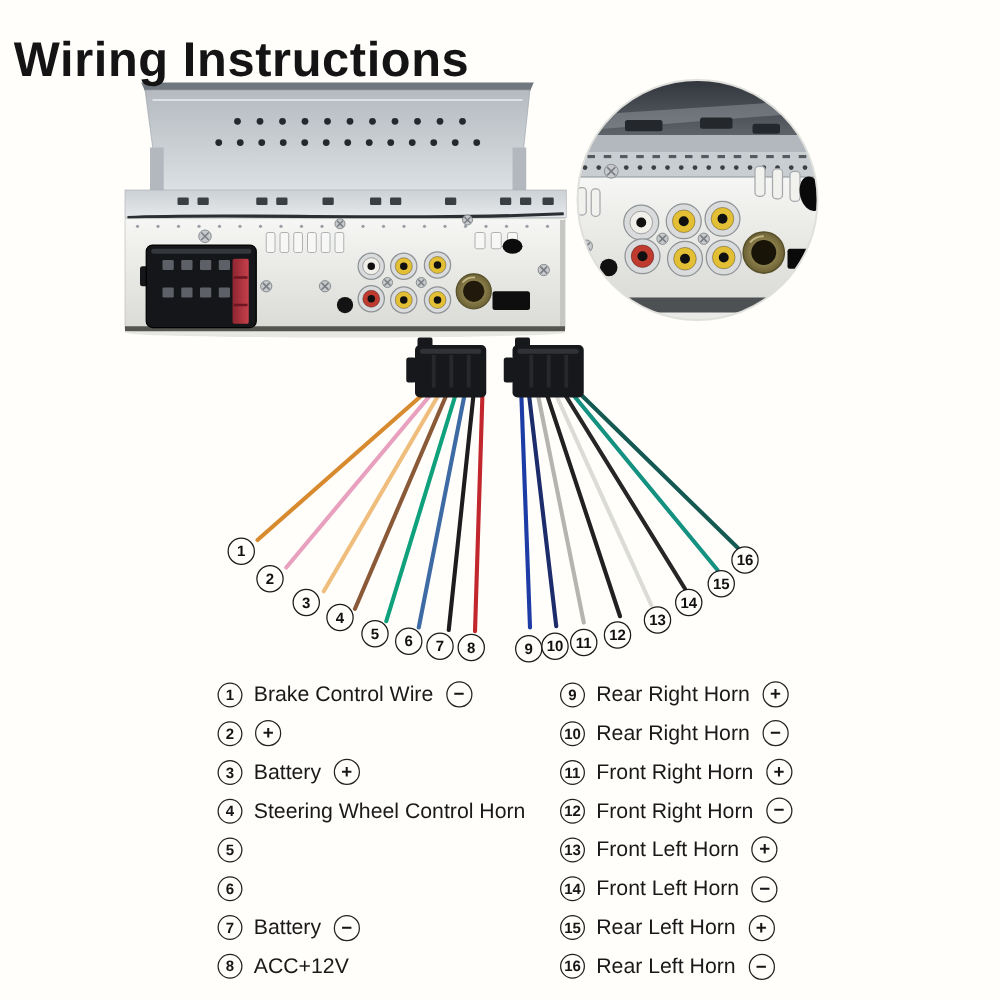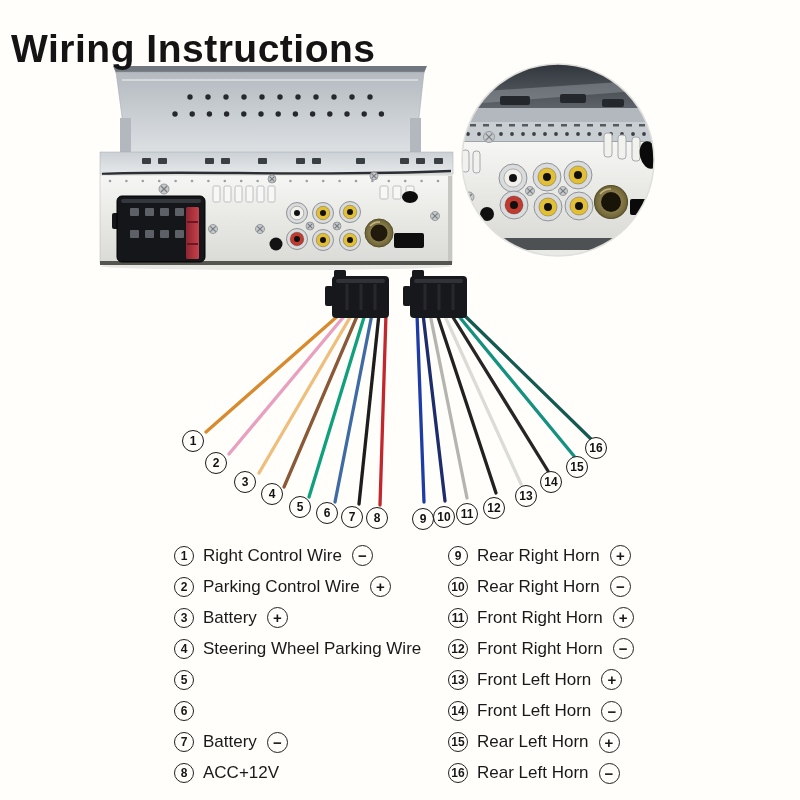--- a/index.html
+++ b/index.html
@@ -443,36 +443,35 @@
     <div class="wire-num" style="left: 494px; top: 508px;">12</div>
     <div class="wire-num" style="left: 526px; top: 496px;">13</div>
     <div class="wire-num" style="left: 551px; top: 482px;">14</div>
     <div class="wire-num" style="left: 577px; top: 467px;">15</div>
     <div class="wire-num" style="left: 596px; top: 448px;">16</div>
   </div>
 
 <div class="legend" id="legend-left">
     <div class="legend-row">
     <span class="l-num">1</span>
-    <span class="l-label">Right Control Wire</span>
+    <span class="l-label">Brake Control Wire</span>
     <span class="l-pol">−</span>
   </div>
     <div class="legend-row">
     <span class="l-num">2</span>
-    <span class="l-label">Parking Control Wire</span>
     <span class="l-pol">+</span>
   </div>
     <div class="legend-row">
     <span class="l-num">3</span>
     <span class="l-label">Battery</span>
     <span class="l-pol">+</span>
   </div>
     <div class="legend-row">
     <span class="l-num">4</span>
-    <span class="l-label">Steering Wheel Parking Wire</span>
+    <span class="l-label">Steering Wheel Control Horn</span>
 
   </div>
     <div class="legend-row">
     <span class="l-num">5</span>
 
   </div>
     <div class="legend-row">
     <span class="l-num">6</span>
 
   </div>

